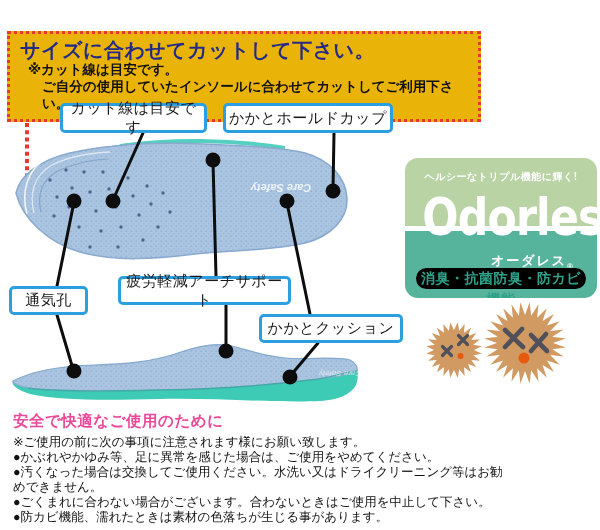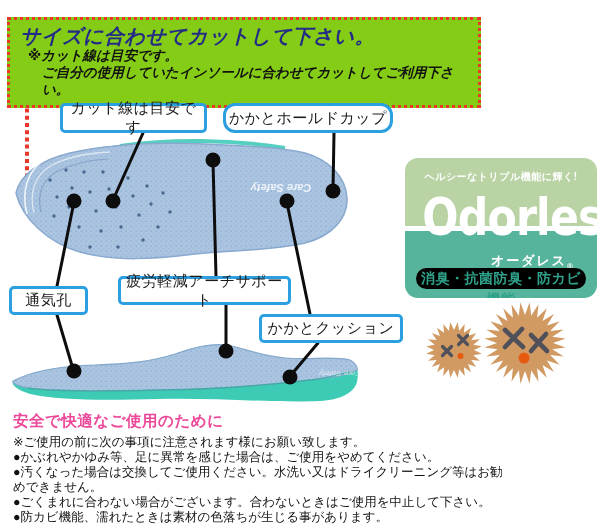--- a/index.html
+++ b/index.html
@@ -1,22 +1,22 @@
 <!DOCTYPE html>
 <html><head>
 <meta charset="utf-8">
 <style>
   html,body{margin:0;padding:0;background:#fff;}
   body{width:600px;height:530px;position:relative;overflow:hidden;
        font-family:"Liberation Sans","DejaVu Sans",sans-serif;color:#111;}
   .abs{position:absolute;}
 
   
-  .cut-note{left:7px;top:17px;width:448px;border:3px dotted #e8382c;background:#84cc16;
-            padding:4px 10px 6px;font-style:italic;}
+  .cut-note{left:7px;top:31px;width:448px;border:3px dotted #e8382c;background:#eab308;
+            padding:4px 10px 6px;}
   .cut-title{font-size:20px;font-weight:bold;color:#242b87;line-height:1.2;letter-spacing:0.5px;}
   .cut-sub{font-size:13.5px;font-weight:bold;color:#111;line-height:1.25;margin-left:8px;}
   .cut-sub2{padding-left:14px;}
 
   
   .callout{position:absolute;background:#fff;border:3px solid #2b9fe0;border-radius:5px;
            font-size:15px;color:#1a1a1a;text-align:center;display:flex;
            align-items:center;justify-content:center;letter-spacing:0.5px;}
 
   
@@ -150,21 +150,21 @@
   </g>
 </svg>
 
 <div class="abs cut-note">
   <div class="cut-title">サイズに合わせてカットして下さい。</div>
   <div class="cut-sub">※カット線は目安です。</div>
   <div class="cut-sub cut-sub2">ご自分の使用していたインソールに合わせてカットしてご利用下さい。</div>
 </div>
 
 <div class="callout" style="left:60px;top:103px;width:141px;height:24px;">カット線は目安です</div>
-<div class="callout" style="left:223px;top:103px;width:164px;height:24px;border-radius:12px;">かかとホールドカップ</div>
+<div class="callout" style="left:223px;top:103px;width:164px;height:24px;">かかとホールドカップ</div>
 <div class="callout" style="left:9px;top:286px;width:73px;height:23px;">通気孔</div>
 <div class="callout" style="left:118px;top:276px;width:167px;height:23px;">疲労軽減アーチサポート</div>
 <div class="callout" style="left:259px;top:314px;width:138px;height:23px;">かかとクッション</div>
 
 <div class="abs odorles">
   <div class="od-green">
     <div class="od-tagline">ヘルシーなトリプル機能に輝く!</div>
   </div>
   <div class="od-teal">
     <div class="od-kana"><span>オーダレス</span><span class="od-reg">®</span></div>

